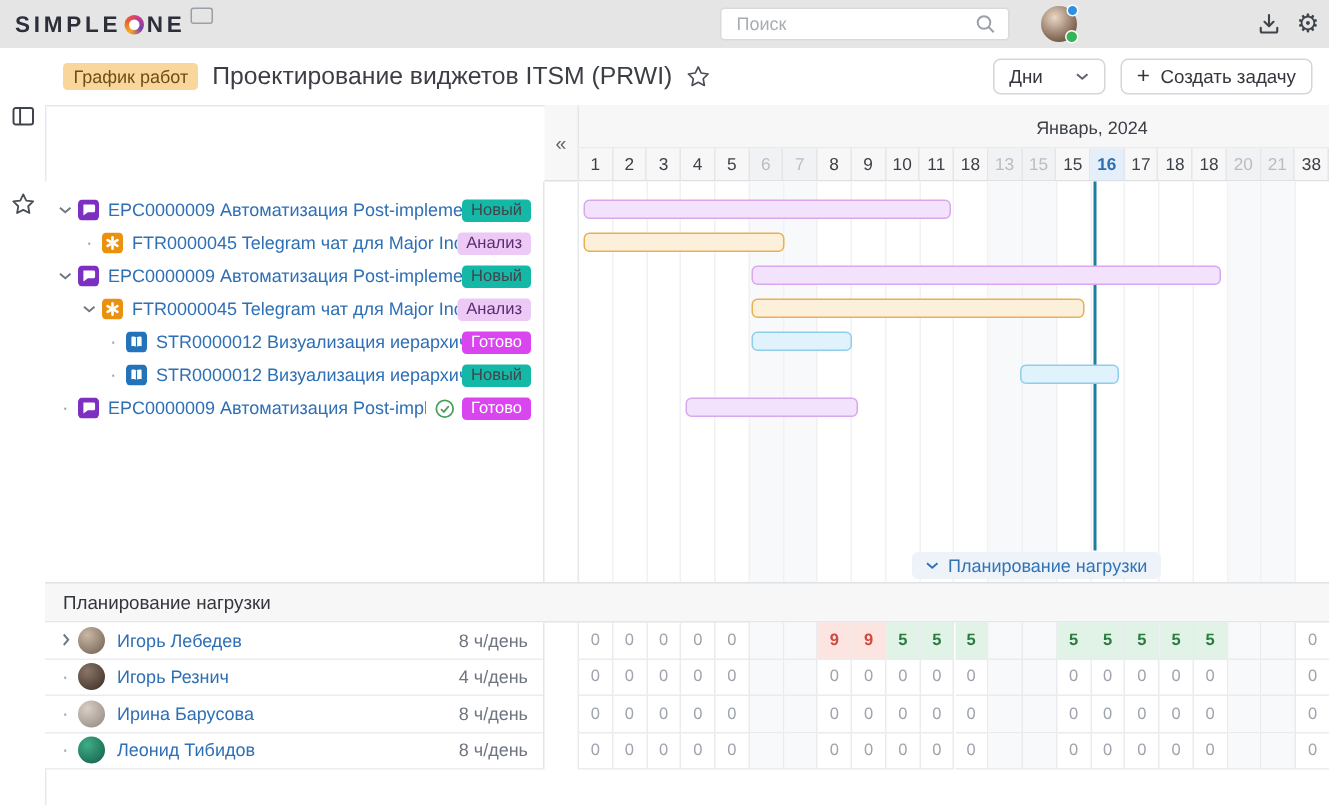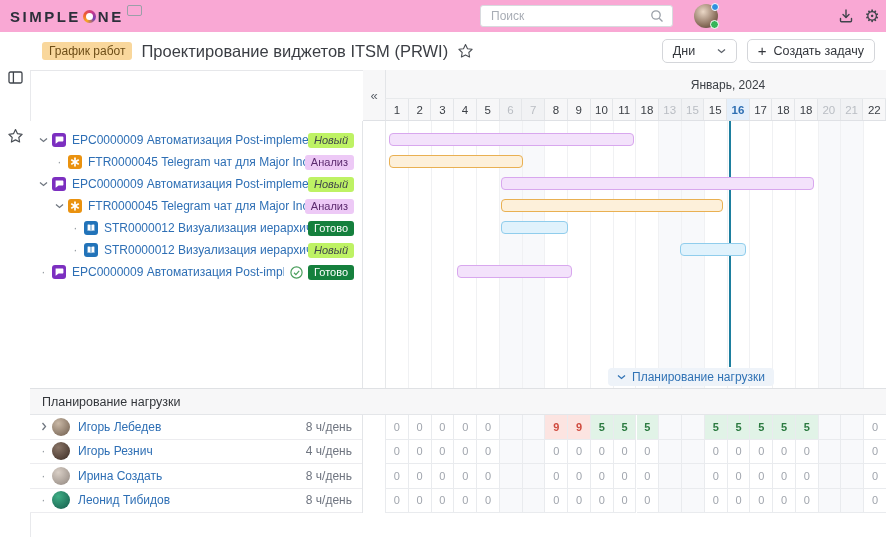--- a/index.html
+++ b/index.html
@@ -1,19 +1,19 @@
 <!DOCTYPE html>
 <html><head>
 <meta charset="utf-8">
 <style>
   html,body{margin:0;padding:0;background:#fff;}
   .app{position:relative;width:886px;height:537px;background:#fff;overflow:hidden;
        font-family:"Liberation Sans",sans-serif;color:#33363c;}
   
-  .topbar{position:absolute;left:0;top:0;right:0;height:32px;background:#f9a8d4;border-bottom:1px solid #e8e9ec;}
+  .topbar{position:absolute;left:0;top:0;right:0;height:32px;background:#e5e5e5;border-bottom:1px solid #e8e9ec;}
   .logo{position:absolute;left:10px;top:0;height:32px;display:flex;align-items:center;
         font-weight:700;font-size:15px;letter-spacing:2.5px;color:#2c2f3a;}
   .ring{width:13px;height:13px;border-radius:50%;margin:0 2px;position:relative;
         background:conic-gradient(from 210deg,#f7a823,#ee5b30,#cb3a8e,#7440b0,#f7a823);}
   .ring::after{content:"";position:absolute;inset:3px;background:#fff;border-radius:50%;}
   .logo-sup{width:13px;height:9px;border:1px solid #9aa0a8;border-radius:2px;margin:-12px 0 0 3px;}
   .search{position:absolute;left:480px;top:5px;width:193px;height:22px;border:1px solid #d8dade;border-radius:3px;
           display:flex;align-items:center;padding:0 8px;box-sizing:border-box;background:#fff;}
   .search input{border:0;outline:0;flex:1;font-size:12px;color:#333;font-family:inherit;background:transparent;min-width:0;}
   .search input::placeholder{color:#a8adb5;}
@@ -58,23 +58,23 @@
   
   .tasks-body{position:absolute;left:30px;top:121px;width:333px;height:267px;box-sizing:border-box;
               border-right:1px solid #e3e5e8;padding-top:8px;background:#fff;}
   .task-row{height:22px;display:flex;align-items:center;font-size:12px;padding-right:8px;}
   .t-exp{width:15px;display:flex;justify-content:center;flex:none;}
   .dot{color:#9aa0a6;font-size:13px;line-height:10px;}
   .t-icon{width:14px;height:14px;margin:0 6px 0 1px;flex:none;display:flex;}
   .t-link{color:#2e6fb5;white-space:nowrap;overflow:hidden;cursor:pointer;}
   .t-check{margin:0 5px 0 6px;flex:none;display:flex;}
   .t-badge{margin-left:auto;font-size:11px;padding:1.5px 6px;border-radius:3px;flex:none;}
-  .t-badge.gray{background:#bef264;color:#41454c;font-style:italic;}
+  .t-badge.gray{background:#14b8a6;color:#41454c;}
   .t-badge.purple{background:#edc9f6;color:#5c2a6e;}
-  .t-badge.green{background:#15803d;color:#fff;}
+  .t-badge.green{background:#d946ef;color:#fff;}
   .t-check + .t-badge{margin-left:0;}
   .task-row .t-link{flex:0 1 auto;} .task-row .sp{flex:1;}
   
   .canvas{position:absolute;left:385px;top:121px;right:0;height:267px;background:#fff;border-left:1px solid #e6e8ea;box-sizing:border-box;}
   .gcol{position:absolute;top:0;bottom:0;border-right:1px solid #f0f1f3;box-sizing:border-box;}
   .gcol.wknd{background:#f8f9fb;}
   .gbar{position:absolute;height:13px;border-radius:4px;border:1px solid;box-sizing:border-box;cursor:pointer;}
   .gbar.purple{background:#f3e2fb;border-color:#d8a7ee;}
   .gbar.orange{background:#fdf0da;border-color:#e9b052;}
   .gbar.blue{background:#e0f2fc;border-color:#90cdec;}
@@ -191,21 +191,21 @@
       <div class="day-cell">18</div>
       <div class="day-cell wknd">13</div>
       <div class="day-cell wknd">15</div>
       <div class="day-cell">15</div>
       <div class="day-cell today">16</div>
       <div class="day-cell">17</div>
       <div class="day-cell">18</div>
       <div class="day-cell">18</div>
       <div class="day-cell wknd">20</div>
       <div class="day-cell wknd">21</div>
-      <div class="day-cell">22</div>
+      <div class="day-cell">38</div>
     </div>
 
   <div class="tasks-body">
       <div class="task-row" style="padding-left: 6px;">
         <span class="t-exp">
           <svg width="9" height="6" viewBox="0 0 9 6">
             <polyline points="1,1.5 4.5,4.5 8,1.5" fill="none" stroke="#707781" stroke-width="1.3"></polyline>
           </svg>
         </span>
         <span class="t-icon">
@@ -385,21 +385,21 @@
         </span>
         <span class="l-avatar" style="background: radial-gradient(circle at 35% 30%, rgb(138, 118, 104), rgb(58, 42, 34));"></span>
         <span class="l-name">Игорь Резнич</span>
         <span class="l-rate">4 ч/день</span>
       </div>
       <div class="load-row">
         <span class="t-exp">
           <span class="dot">·</span>
         </span>
         <span class="l-avatar" style="background: radial-gradient(circle at 35% 30%, rgb(217, 207, 198), rgb(143, 133, 126));"></span>
-        <span class="l-name">Ирина Создать</span>
+        <span class="l-name">Ирина Барусова</span>
         <span class="l-rate">8 ч/день</span>
       </div>
       <div class="load-row">
         <span class="t-exp">
           <span class="dot">·</span>
         </span>
         <span class="l-avatar" style="background: radial-gradient(circle at 35% 30%, rgb(63, 174, 133), rgb(20, 89, 74));"></span>
         <span class="l-name">Леонид Тибидов</span>
         <span class="l-rate">8 ч/день</span>
       </div>

